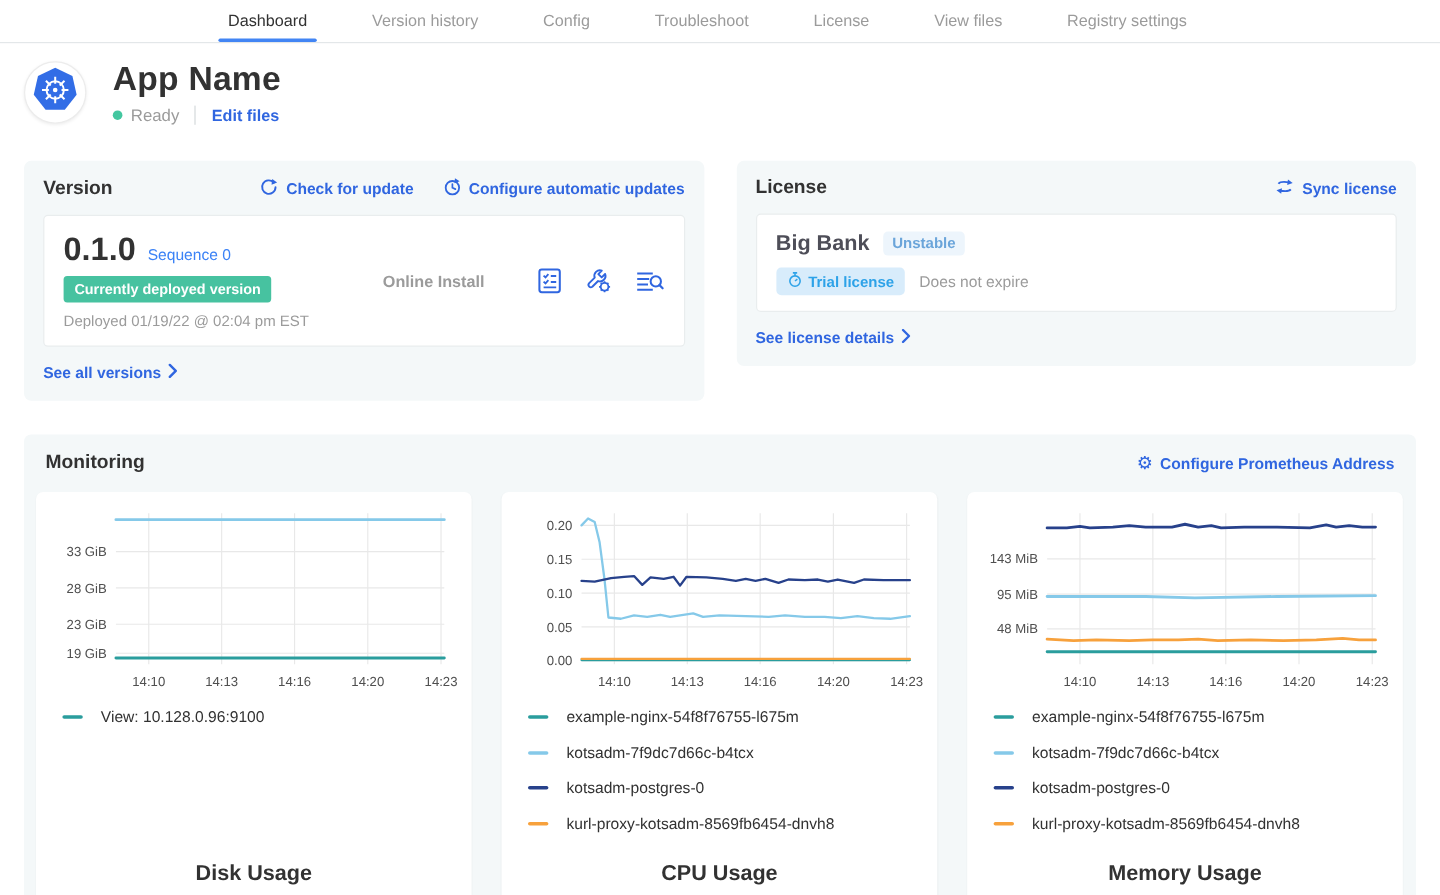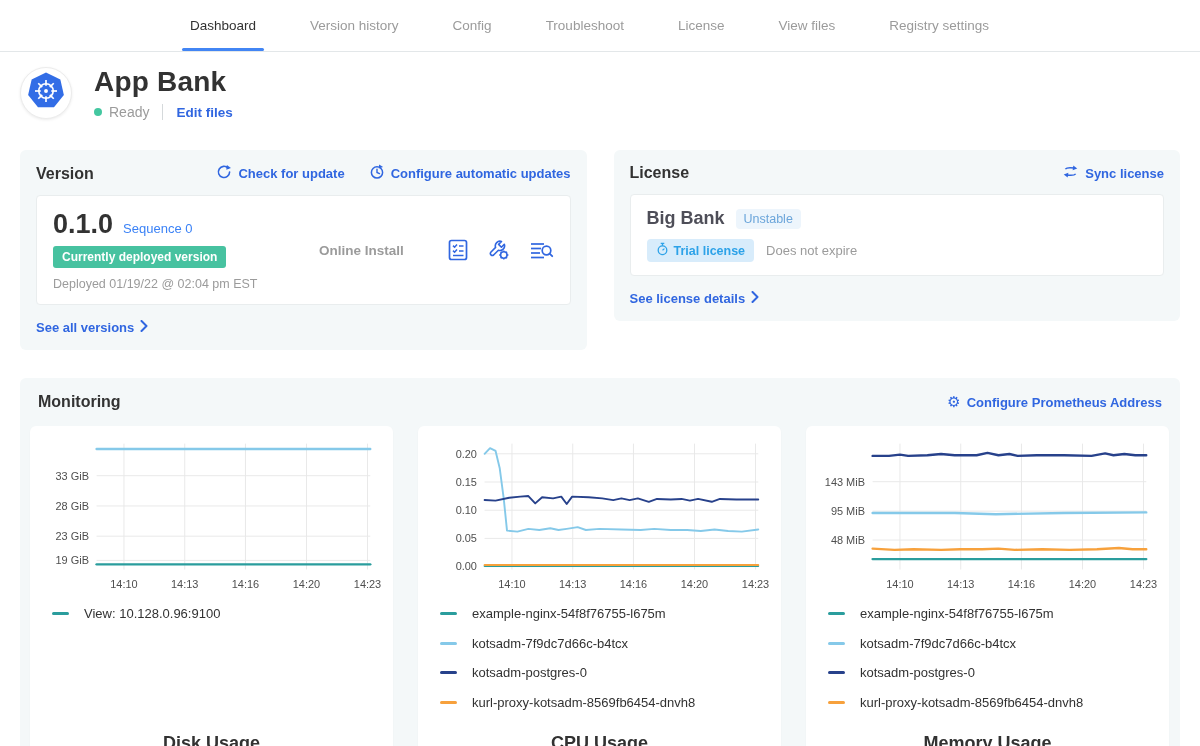--- a/index.html
+++ b/index.html
@@ -1,20 +1,20 @@
 <!DOCTYPE html>
 <html><head>
 <meta charset="utf-8">
 <style>
   * { box-sizing: border-box; margin: 0; padding: 0; }
   html,body { width:1200px; height:746px; background:#fff; overflow:hidden;
     font-family:"Liberation Sans", sans-serif; color:#323232; }
 
   
-  .topnav { height:52px; display:flex; align-items:stretch; gap:54px;
+  .topnav { height:36px; display:flex; align-items:stretch; gap:54px;
     padding-left:190px; border-bottom:1px solid #e3e7e9; background:#fff; }
   .tab { display:flex; align-items:center; font-size:13.5px; color:#9b9b9b;
     position:relative; cursor:pointer; white-space:nowrap; }
   .tab.active { color:#323232; }
   .tab.active::after { content:""; position:absolute; left:-8px; right:-8px;
     bottom:0; height:3px; background:#4285f4; border-radius:2px; }
 
   .content { padding:0 20px; }
 
   
@@ -50,21 +50,21 @@
   .deployed-at { margin-top:9px; font-size:12.5px; color:#9b9b9b; }
   .install-type { flex:1; color:#9b9b9b; font-weight:bold; font-size:13.5px;
     padding-left:34px; }
   .v-icons { display:flex; gap:17px; align-items:center; }
   .v-icons .ic { cursor:pointer; display:inline-flex; }
   .see-link { margin-top:13px; }
 
   .lic-row1 { display:flex; align-items:center; }
   .lic-name { font-size:18px; font-weight:bold; color:#4e4e58; }
   .chan-badge { margin-left:11px; background:#edf5fc; color:#6ba5da;
-    font-size:12.5px; padding:3px 8px; border-radius:4px; }
+    font-size:12.5px; padding:3px 8px; border-radius:4px;font-weight:bold; }
   .lic-row2 { display:flex; align-items:center; margin-top:10px; }
   .trial-badge { background:#d8ecfb; color:#2da2e8; font-size:12.5px;
     font-weight:bold; padding:3px 9px; border-radius:4px;
     display:inline-flex; align-items:center; gap:5px; }
   .expiry { color:#9b9b9b; font-size:13px; margin-left:12px; }
 
   
   .monitoring { margin-top:28px; background:#f4f8f9; border-radius:6px;
     padding:15px 10px 18px; }
   .mon-head { display:flex; justify-content:space-between; align-items:center;
@@ -114,21 +114,21 @@
               <line x1="31" y1="25" x2="37.5" y2="25"></line>
             <line x1="16.2" y1="16.2" x2="20.7" y2="20.7"></line>
               <line x1="29.3" y1="29.3" x2="33.8" y2="33.8"></line>
             <line x1="33.8" y1="16.2" x2="29.3" y2="20.7"></line>
               <line x1="20.7" y1="29.3" x2="16.2" y2="33.8"></line>
           </g>
         </svg>
       </span>
     </div>
     <div>
-      <div class="app-title">App Bank</div>
+      <div class="app-title">App Name</div>
       <div class="app-sub">
         <span class="status-dot"></span>
         <span class="status-text">Ready</span>
         <span class="vdiv"></span>
         <span class="blue-link" style="font-size:13.5px">Edit files</span>
       </div>
     </div>
   </div>
 
   <div class="cards-row">

